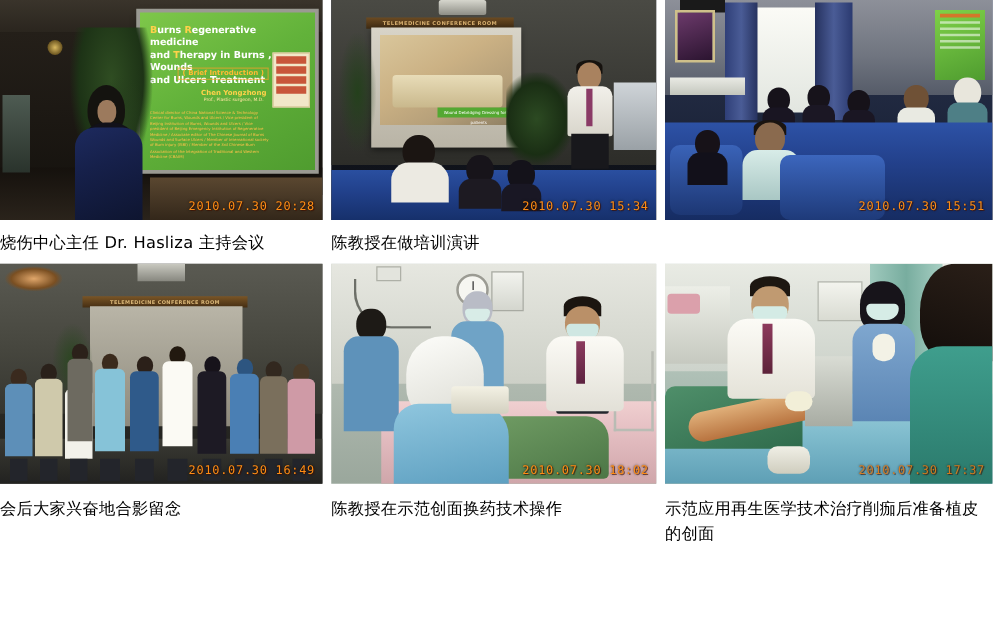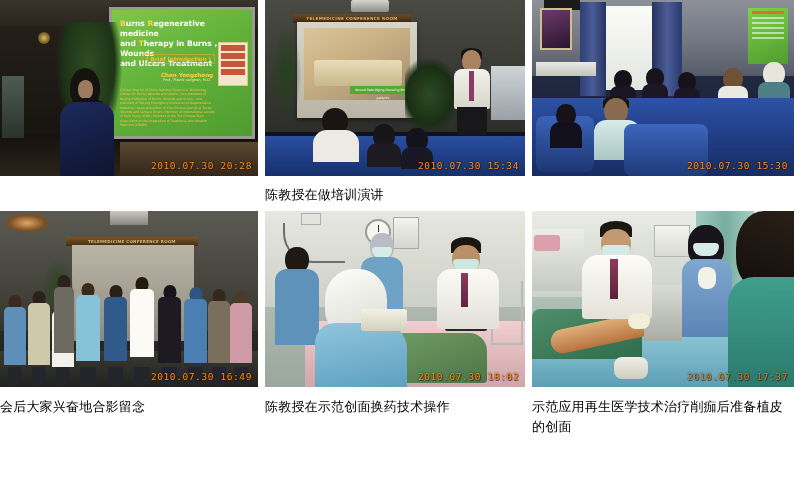--- a/index.html
+++ b/index.html
@@ -364,20 +364,21 @@
         <div class="layer plant2"></div>
         <div class="layer table"></div>
         <div class="layer person">
           <div class="head"></div>
           <div class="face"></div>
           <div class="scarf"></div>
           <div class="body"></div>
         </div>
         <div class="tstamp">2010.07.30 20:28</div>
       </div>
+      <div class="caption">烧伤中心主任 Dr. Hasliza 主持会议</div>
     </div>
 
     <div class="cell spacer"></div>
 
     <div class="cell">
       <div class="photo p2">
         <div class="layer wall"></div>
         <div class="layer proj"></div>
         <div class="layer signbar">
           <div class="signtext">TELEMEDICINE CONFERENCE ROOM</div>
@@ -462,21 +463,21 @@
         <div class="layer pA">
             <div class="head"></div>
             <div class="body"></div>
           </div>
         <div class="layer pB">
             <div class="hair"></div>
             <div class="head"></div>
             <div class="body"></div>
           </div>
         <div class="layer seatB"></div>
-        <div class="tstamp">2010.07.30 15:30</div>
+        <div class="tstamp">2010.07.30 15:51</div>
       </div>
     </div>
 
     <div class="cell">
       <div class="photo p4 r2">
         <div class="layer wall"></div>
         <div class="layer lamp"></div>
         <div class="layer proj"></div>
         <div class="layer signbar">
           <div class="signtext">TELEMEDICINE CONFERENCE ROOM</div>

